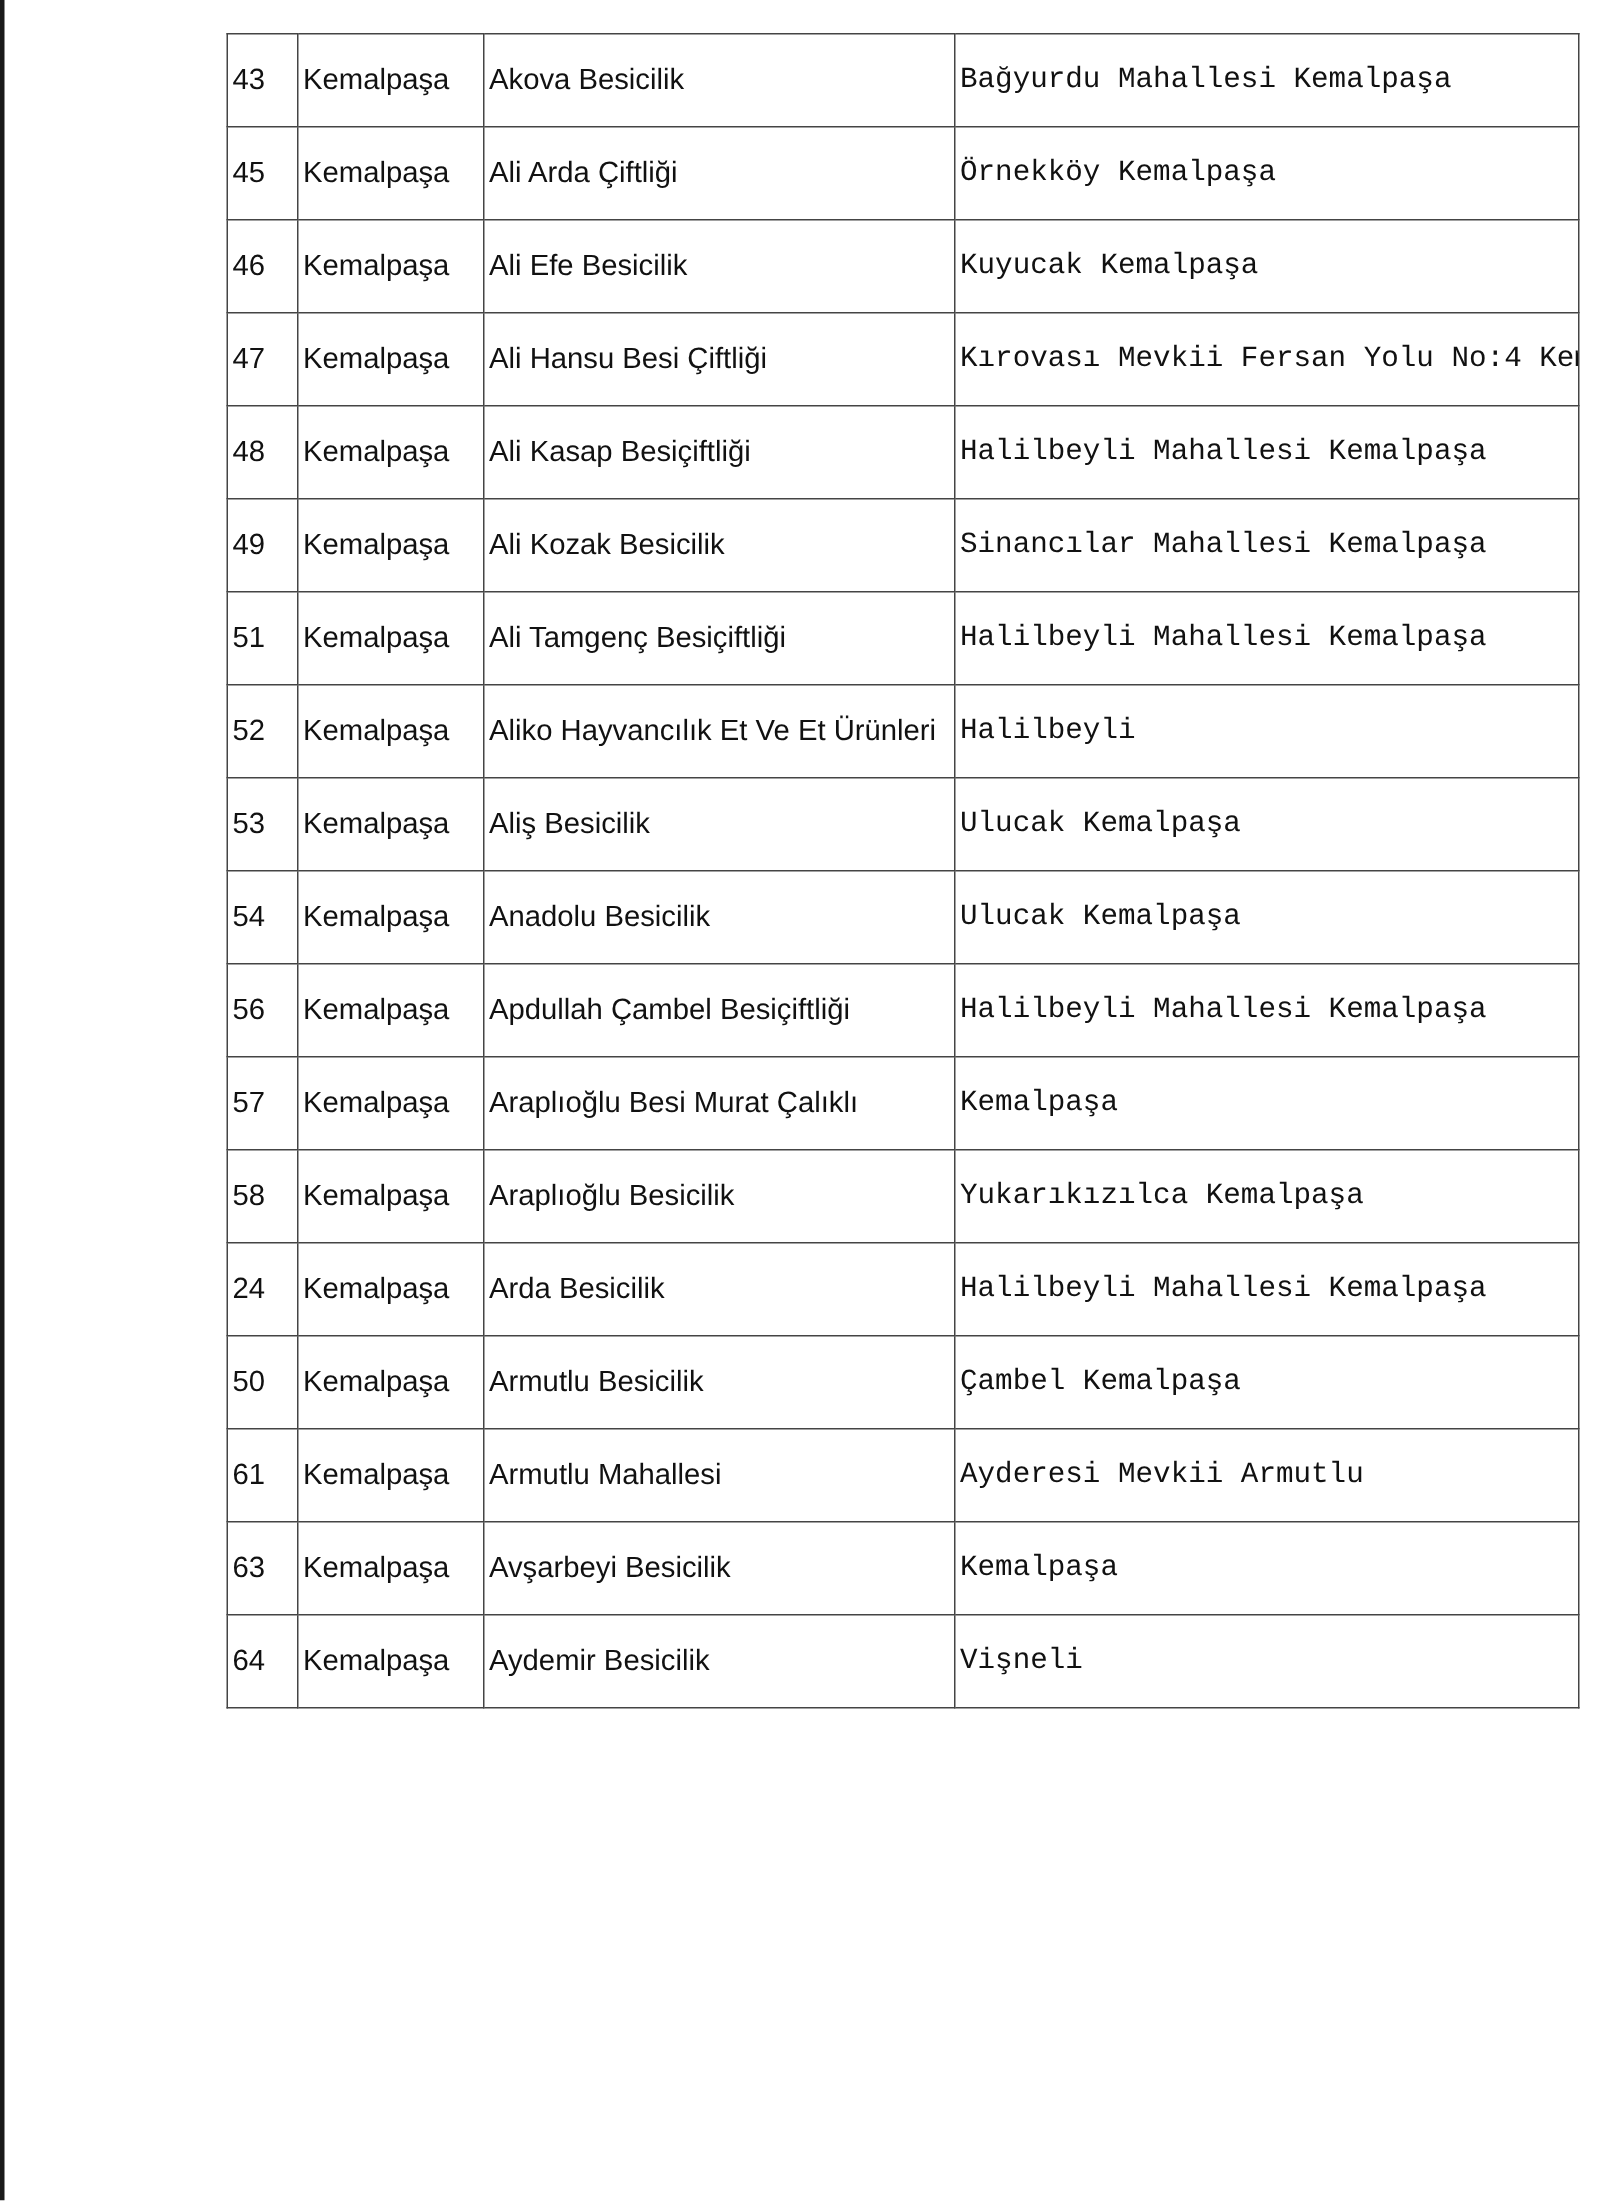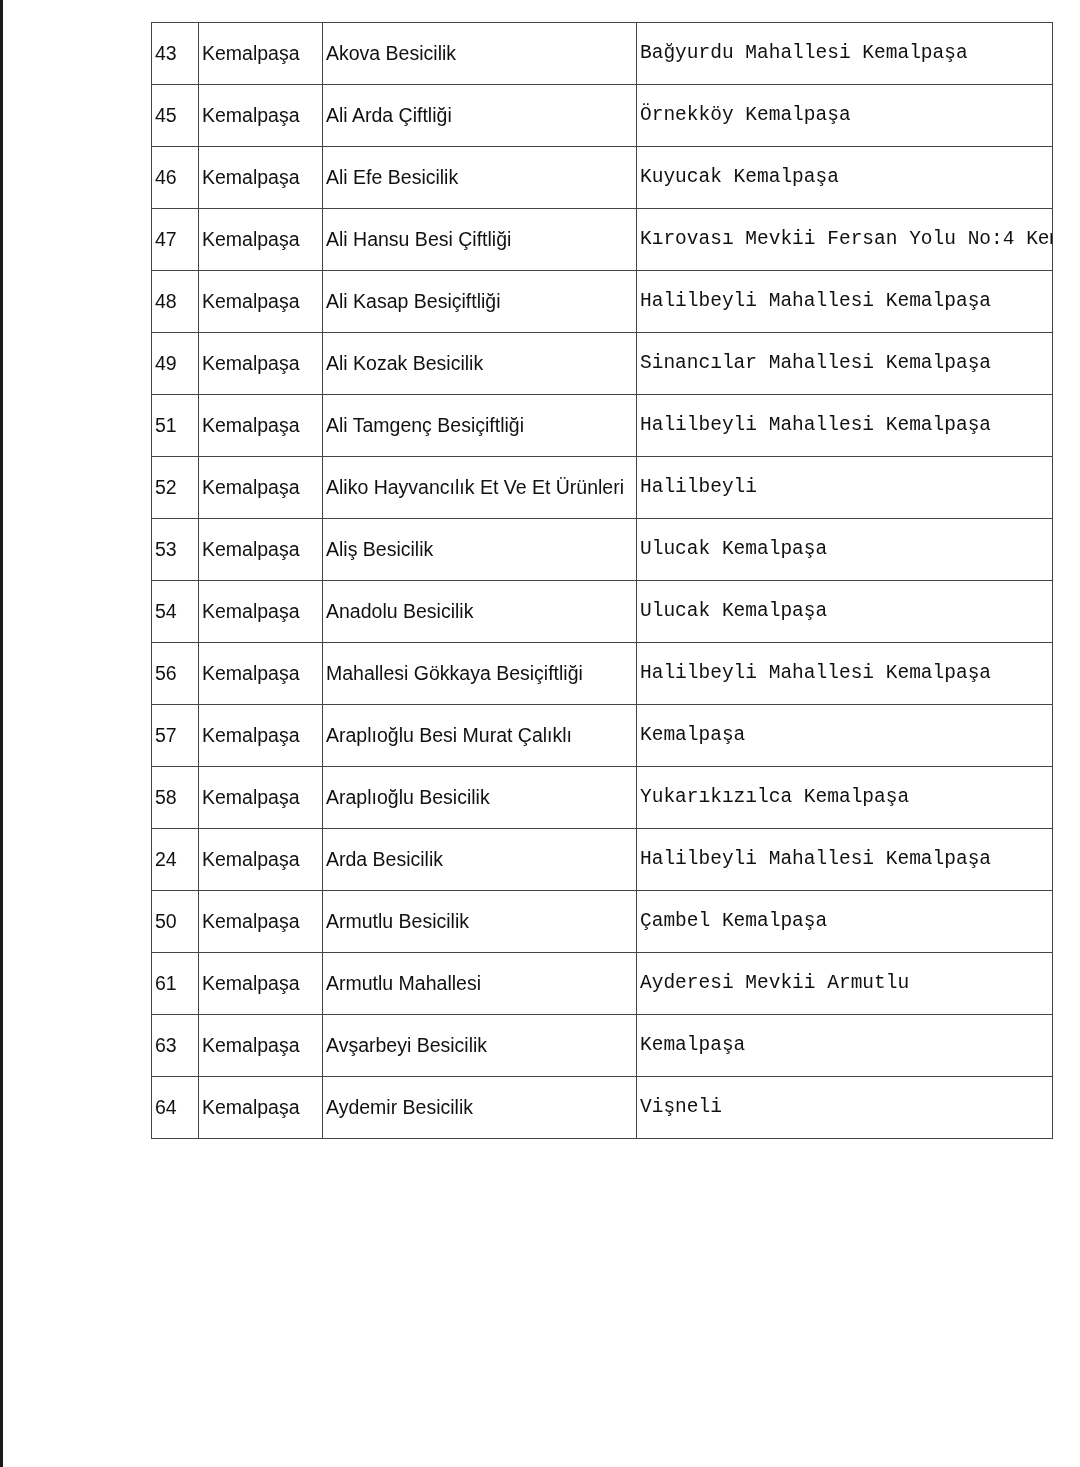--- a/index.html
+++ b/index.html
@@ -120,21 +120,21 @@
         </tr>
         <tr>
           <td class="c-no">54</td>
           <td class="c-district">Kemalpaşa</td>
           <td class="c-name">Anadolu Besicilik</td>
           <td class="c-address">Ulucak Kemalpaşa</td>
         </tr>
         <tr>
           <td class="c-no">56</td>
           <td class="c-district">Kemalpaşa</td>
-          <td class="c-name">Mahallesi Gökkaya Besiçiftliği</td>
+          <td class="c-name">Apdullah Çambel Besiçiftliği</td>
           <td class="c-address">Halilbeyli Mahallesi Kemalpaşa</td>
         </tr>
         <tr>
           <td class="c-no">57</td>
           <td class="c-district">Kemalpaşa</td>
           <td class="c-name">Araplıoğlu Besi Murat Çalıklı</td>
           <td class="c-address">Kemalpaşa</td>
         </tr>
         <tr>
           <td class="c-no">58</td>

